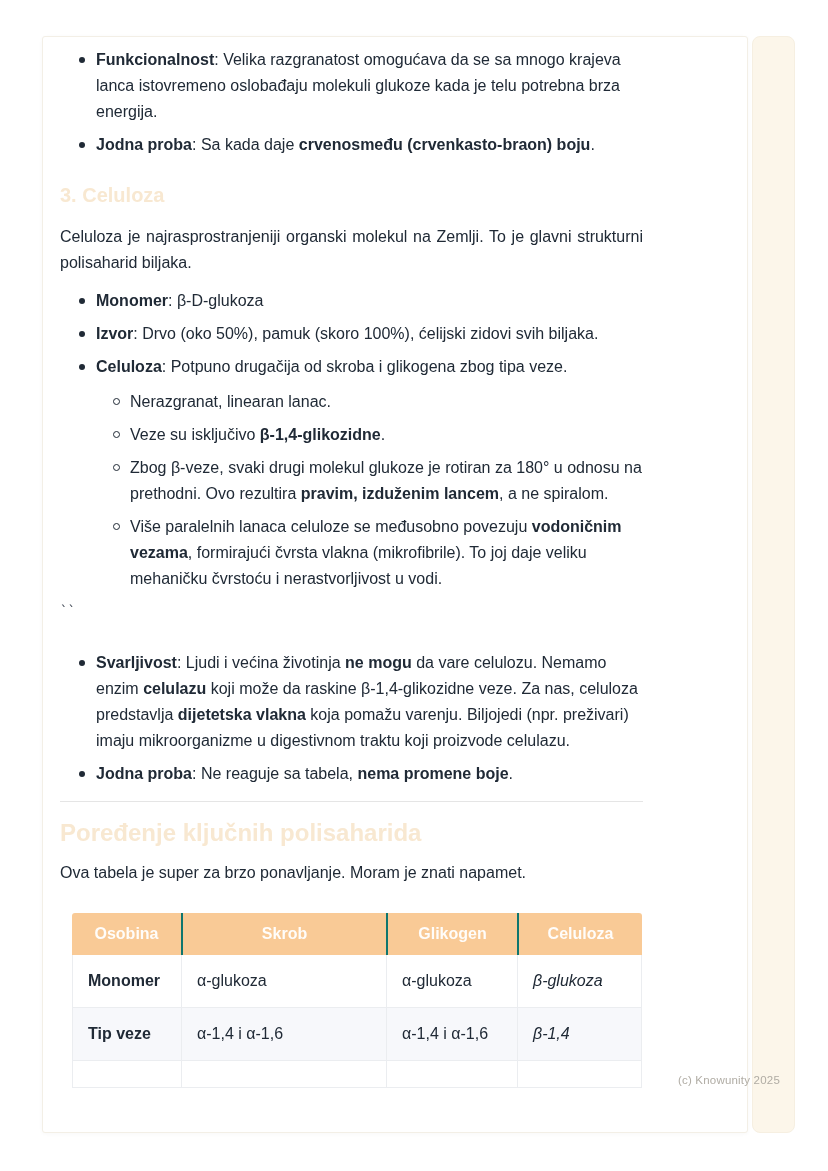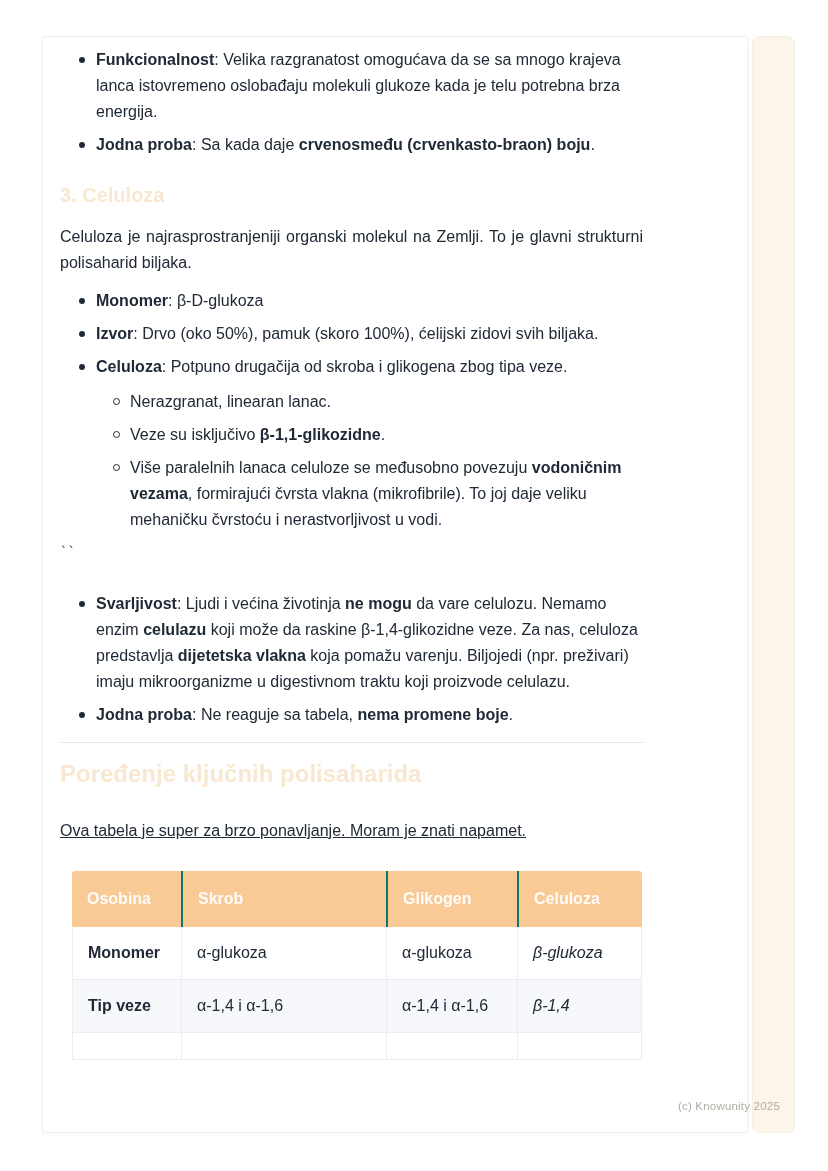--- a/index.html
+++ b/index.html
@@ -51,50 +51,50 @@
   .code-line{
     margin-top:10px;
     font-family:"DejaVu Sans Mono","Liberation Mono",monospace;
     font-size:13px;line-height:18px;color:#39424E;
   }
   .bottom-list{margin-top:30px;}
   hr.divider{
     border:none;border-top:1px solid #E5E5E5;
     margin:14px 0 0 0;height:0;
   }
-  .intro2{margin-top:29px;text-decoration:underline;}
+  .intro2{margin-top:12px;}
   table.compare{
     margin:27px 0 0 12px;border-collapse:separate;border-spacing:0;
     table-layout:fixed;width:570px;
   }
   table.compare th{
     background:var(--table-header-bg);color:rgba(255,255,255,0.95);
-    font-weight:700;font-size:16px;line-height:26px;text-align:left;
-    padding:15px 15px;
+    font-weight:700;font-size:16px;line-height:26px;text-align:center;
+    padding:8px 15px;
   }
   table.compare th + th{border-left:2px solid #0f766e;}
   table.compare th:first-child{border-top-left-radius:3px;}
   table.compare th:last-child{border-top-right-radius:3px;}
   table.compare td{
     padding:13px 15px;font-size:16px;line-height:26px;
     border-bottom:1px solid var(--cell-border);
     background:#fff;vertical-align:middle;
   }
   table.compare td + td{border-left:1px solid var(--cell-border);}
   table.compare td:first-child{border-left:1px solid var(--cell-border);}
   table.compare td:last-child{border-right:1px solid var(--cell-border);font-style:italic;}
   table.compare tbody tr:nth-child(2) td{background:var(--row-alt-bg);}
   strong{font-weight:700;}
   .next-page{
     position:absolute;left:752px;top:36px;width:43px;height:1097px;
     background:var(--next-page-strip);border:1px solid #F6EFE1;
     border-radius:8px;cursor:pointer;
   }
   .watermark{
-    position:absolute;top:1099px;right:48px;
+    position:absolute;top:1073px;right:48px;
     font-size:11.5px;line-height:14px;color:#B0ACA4;letter-spacing:0.2px;
   }
 </style>
 </head>
 <body>
 
 <div class="doc-page">
   <div class="content">
 
     <ul class="blist">
@@ -107,21 +107,22 @@
     <p class="intro">Celuloza je najrasprostranjeniji organski molekul na Zemlji. To je glavni strukturni polisaharid biljaka.</p>
 
     <ul class="blist mid-list">
         <li><strong>Monomer</strong><span>: β-D-glukoza</span></li>
         <li><strong>Izvor</strong><span>: Drvo (oko 50%), pamuk (skoro 100%), ćelijski zidovi svih biljaka.</span></li>
         <li><strong>Celuloza</strong><span>: Potpuno drugačija od skroba i glikogena zbog tipa veze.</span></li>
       </ul>
 
     <ul class="sublist">
         <li><span>Nerazgranat, linearan lanac.</span></li>
-        <li><span>Veze su isključivo </span><strong>β-1,1-glikozidne</strong><span>.</span></li>
+        <li><span>Veze su isključivo </span><strong>β-1,4-glikozidne</strong><span>.</span></li>
+        <li><span>Zbog β-veze, svaki drugi molekul glukoze je rotiran za 180° u odnosu na prethodni. Ovo rezultira </span><strong>pravim, izduženim lancem</strong><span>, a ne spiralom.</span></li>
         <li><span>Više paralelnih lanaca celuloze se međusobno povezuju </span><strong>vodoničnim vezama</strong><span>, formirajući čvrsta vlakna (mikrofibrile). To joj daje veliku mehaničku čvrstoću i nerastvorljivost u vodi.</span></li>
       </ul>
 
     <div class="code-line">``</div>
 
     <ul class="blist bottom-list">
         <li><strong>Svarljivost</strong><span>: Ljudi i većina životinja </span><strong>ne mogu</strong><span> da vare celulozu. Nemamo enzim </span><strong>celulazu</strong><span> koji može da raskine β-1,4-glikozidne veze. Za nas, celuloza predstavlja </span><strong>dijetetska vlakna</strong><span> koja pomažu varenju. Biljojedi (npr. preživari) imaju mikroorganizme u digestivnom traktu koji proizvode celulazu.</span></li>
         <li><strong>Jodna proba</strong><span>: Ne reaguje sa tabela, </span><strong>nema promene boje</strong><span>.</span></li>
       </ul>
 

